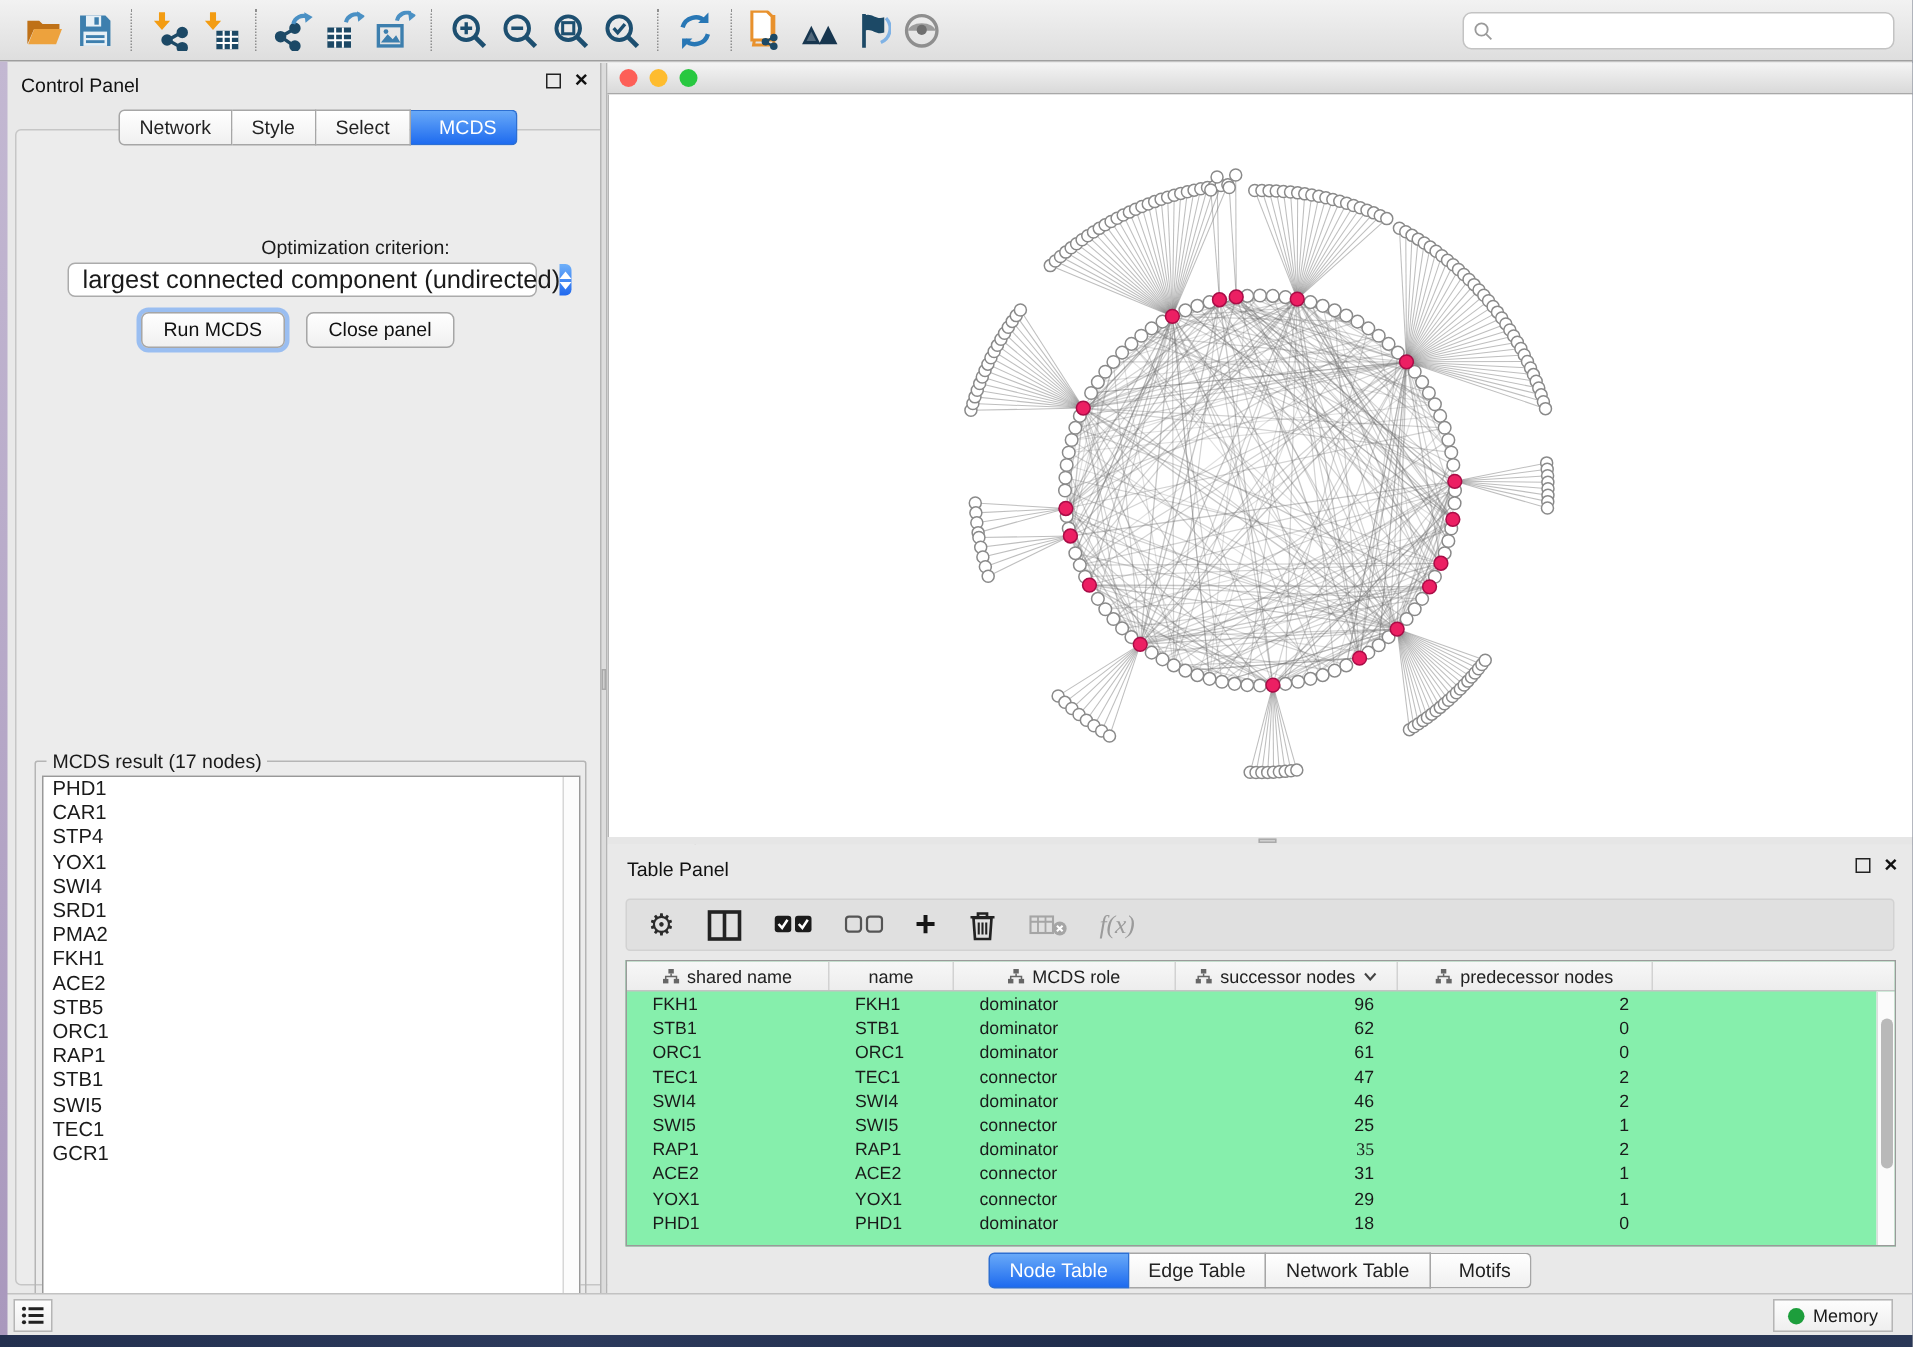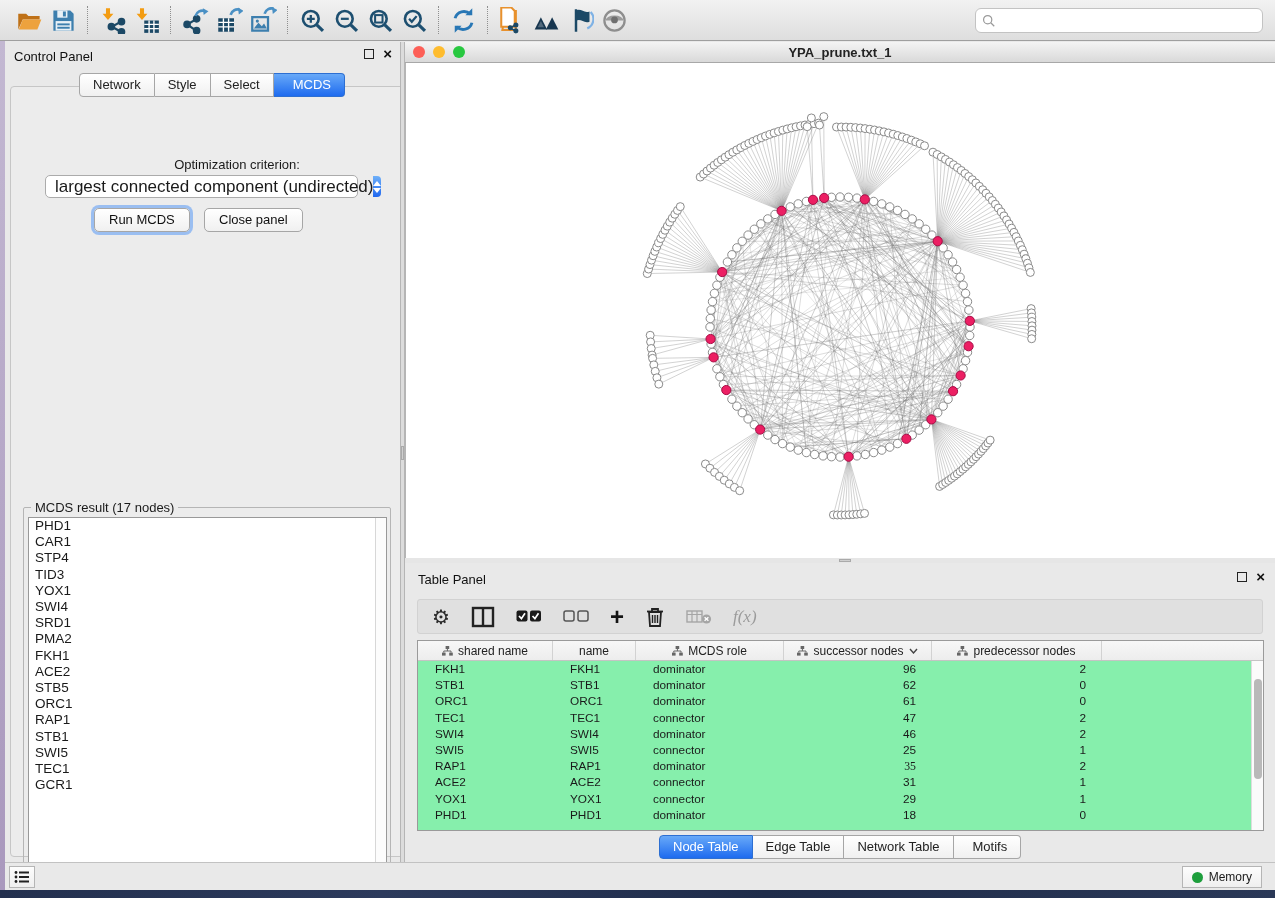--- a/index.html
+++ b/index.html
@@ -287,21 +287,20 @@
       </div>
       <button class="btn focus-ring" style="left:83px; top:121px;">Run MCDS</button>
       <button class="btn" style="left:193px; top:121px;">Close panel</button>
       <div class="groupbox">
         <span class="legend">MCDS result (17 nodes)</span>
         <div class="mcds-list" id="mcds-list">
           <div class="scrollchan"></div>
         <div class="mcds-item">PHD1</div>
             <div class="mcds-item">CAR1</div>
             <div class="mcds-item">STP4</div>
-            <div class="mcds-item">TID3</div>
             <div class="mcds-item">YOX1</div>
             <div class="mcds-item">SWI4</div>
             <div class="mcds-item">SRD1</div>
             <div class="mcds-item">PMA2</div>
             <div class="mcds-item">FKH1</div>
             <div class="mcds-item">ACE2</div>
             <div class="mcds-item">STB5</div>
             <div class="mcds-item">ORC1</div>
             <div class="mcds-item">RAP1</div>
             <div class="mcds-item">STB1</div>
@@ -312,21 +311,20 @@
       </div>
     </div>
   </div>
 
   <div class="vsplit">
       <span class="handle"></span>
     </div>
 
   <div class="netwin">
     <div class="net-titlebar">
-      <span class="net-title">YPA_prune.txt_1</span>
       <span class="tlight" id="tl-red" style="background: rgb(253, 95, 87);"></span>
       <span class="tlight" id="tl-yellow" style="background: rgb(254, 188, 46);"></span>
       <span class="tlight" id="tl-green" style="background: rgb(40, 200, 64);"></span>
     </div>
     <div class="net-canvas">
       <svg id="graph-svg" width="868" height="494" viewBox="0 0 868 494">
           <line x1="316.1799876852355" y1="209.05962597370907" x2="561.5020864524199" y2="238.63825813790334" stroke="#6e6e6e" stroke-opacity="0.3" stroke-width="0.8"></line>
           <line x1="316.1799876852355" y1="209.05962597370907" x2="491.49752972847017" y2="147.40654360075052" stroke="#6e6e6e" stroke-opacity="0.3" stroke-width="0.8"></line>
           <line x1="316.1799876852355" y1="209.05962597370907" x2="384.25115379253833" y2="384.1043392264673" stroke="#6e6e6e" stroke-opacity="0.3" stroke-width="0.8"></line>
           <line x1="316.1799876852355" y1="209.05962597370907" x2="557.1009168343637" y2="222.212869510589" stroke="#6e6e6e" stroke-opacity="0.3" stroke-width="0.8"></line>

